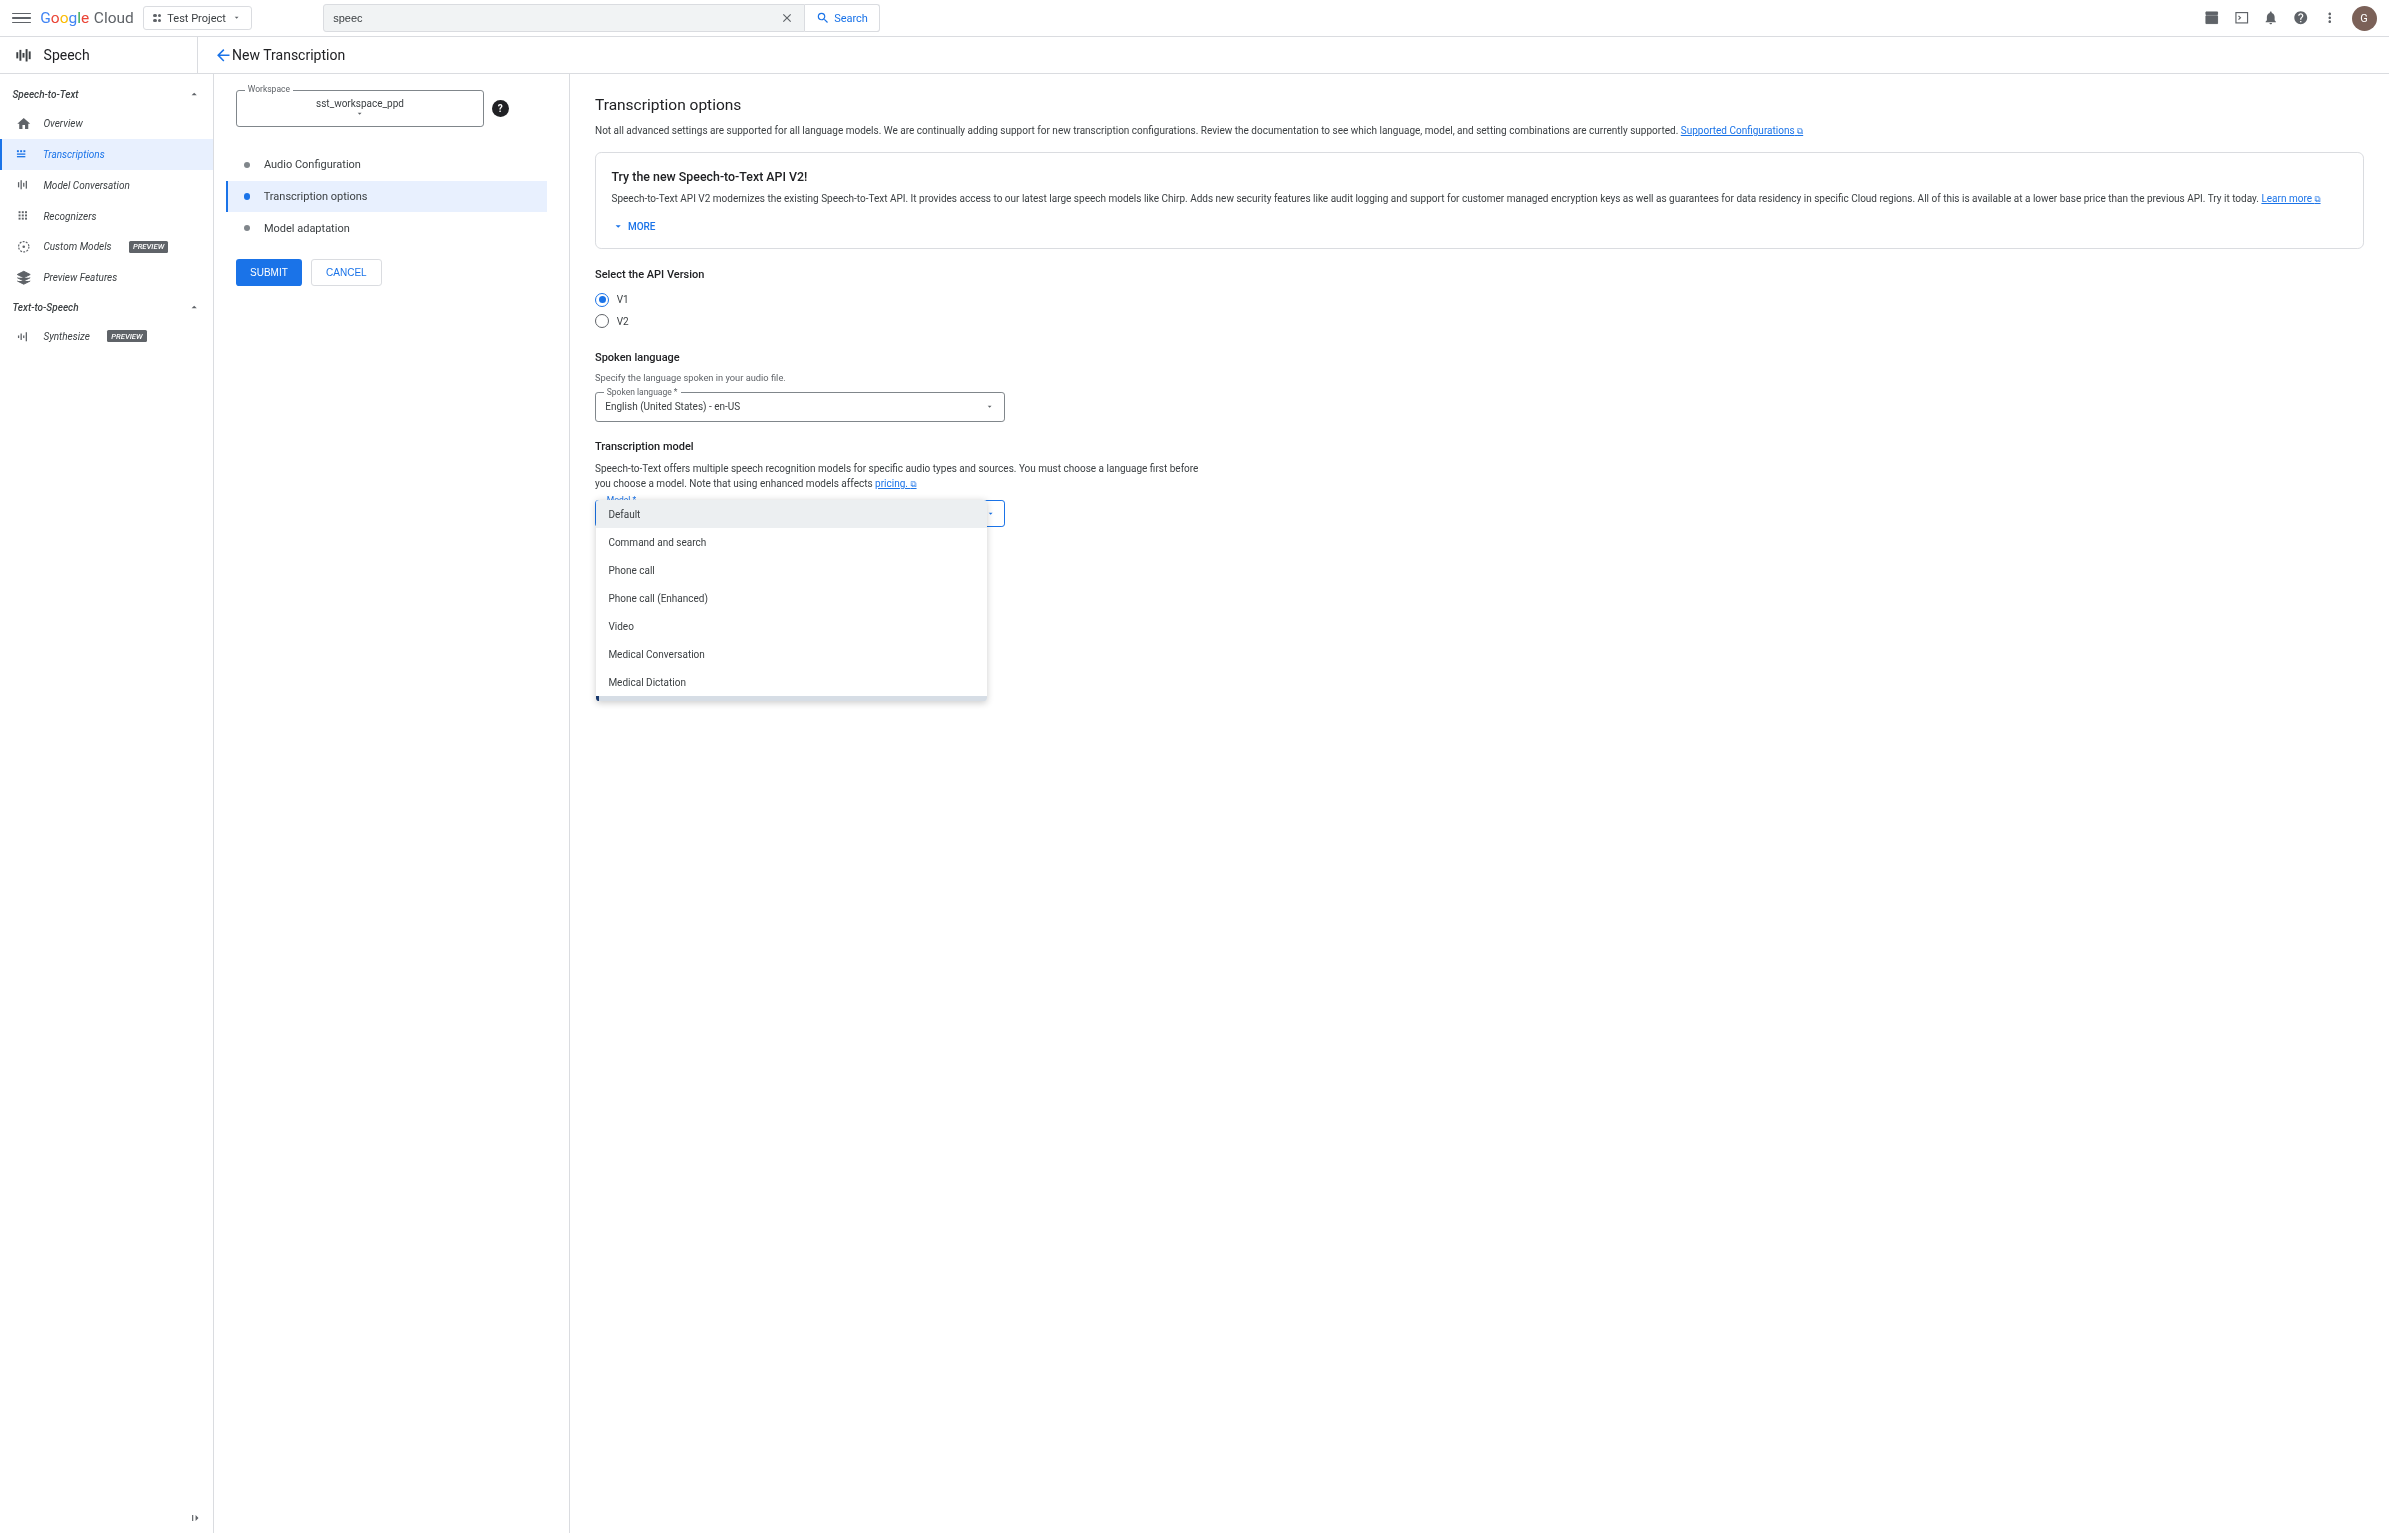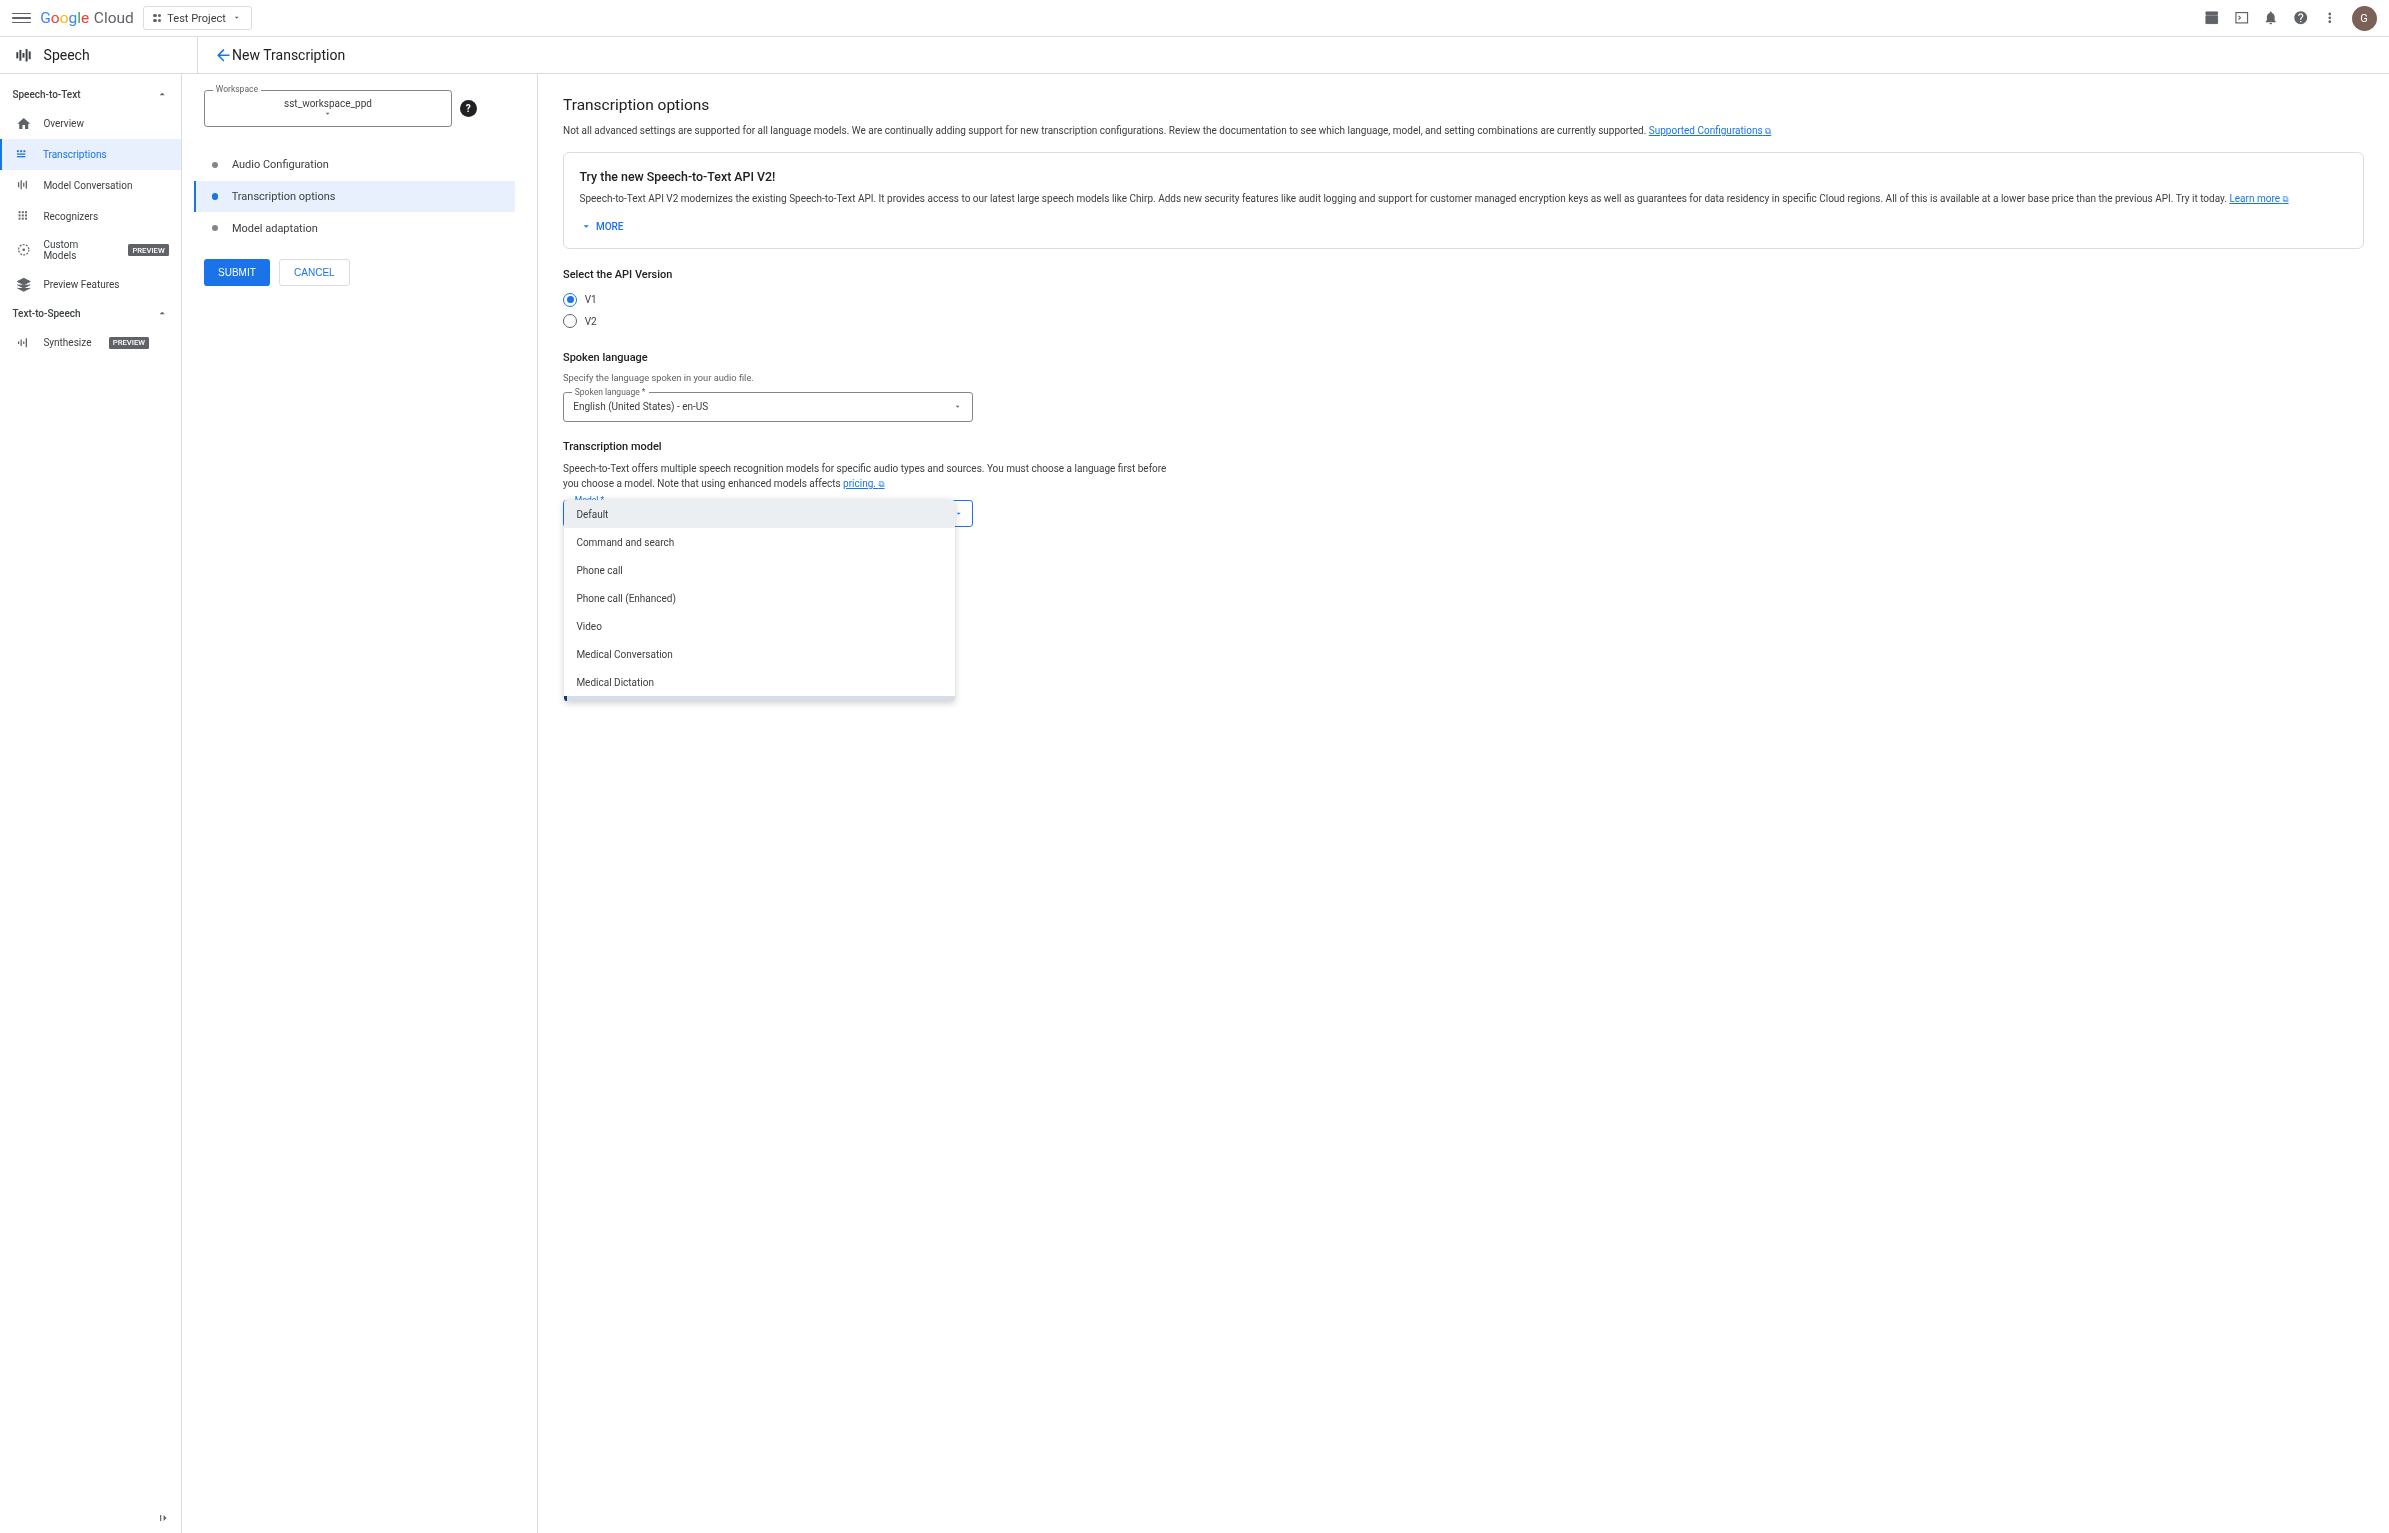--- a/index.html
+++ b/index.html
@@ -23,21 +23,21 @@
 
 .subheader { height: 37px; border-bottom: 0.8px solid #dadce0; display: flex; align-items: center; }
 .subheader-left { width: 198px; display: flex; align-items: center; gap: 11px; padding: 0 14px; border-right: 0.8px solid #dadce0; height: 100%; }
 .subheader-left .product-icon { width: 18.6px; height: 18.6px; }
 .subheader-left .product-name { font-size: 14px; color: #202124; }
 .subheader-right { display: flex; align-items: center; gap: 0; padding: 0 15.5px; }
 .back-arrow { color: #1a73e8; cursor: pointer; }
 .page-title { font-size: 14px; color: #202124; }
 
 .main-wrap { display: flex; height: calc(100vh - 74px); }
-.sidebar { width: 182px; border-right: 0.8px solid #dadce0; padding-top: 6.2px; position: relative; }
+.sidebar { width: 214px; border-right: 0.8px solid #dadce0; padding-top: 6.2px; position: relative; font-style: italic; }
 .side-group-header { padding: 7.7px 12.4px; font-size: 10px; font-weight: 500; color: #3c4043; display: flex; justify-content: space-between; align-items: center; cursor: pointer; }
 .side-item { padding: 7.7px 12.4px 7.7px 15.5px; display: flex; align-items: center; gap: 12.4px; font-size: 10px; color: #3c4043; cursor: pointer; }
 .side-item.active { background: #e8f0fe; color: #1a73e8; border-left: 2.3px solid #1a73e8; padding-left: 13px; }
 .side-item .side-icon { width: 15.5px; height: 15.5px; display: flex; align-items: center; justify-content: center; }
 .badge { background: #5f6368; color: #fff; font-size: 7.7px; padding: 1.5px 3.9px; border-radius: 1.5px; font-weight: 500; margin-left: 5px; }
 .collapse-btn { position: absolute; bottom: 7.7px; right: 11px; cursor: pointer; color: #5f6368; }
 
 .stepper-col { width: 356px; border-right: 0.8px solid #dadce0; padding: 15.5px 22px; }
 .workspace-field { border: 0.8px solid #80868b; border-radius: 3.1px; padding: 7.7px 9.3px; position: relative; display: flex; align-items: center; justify-content: space-between; width: 248px; flex-direction: column; }
 .workspace-field .wf-label { position: absolute; top: -6.2px; left: 7.7px; background: #fff; padding: 0 3.1px; font-size: 8.5px; color: #5f6368; }
@@ -96,20 +96,34 @@
         <span></span>
         <span></span>
         <span></span>
         <span></span>
       </div>
     <span>Test Project</span>
     <svg width="9.3" height="9.3" viewBox="0 0 24 24">
         <path fill="#5f6368" d="M7 10l5 5 5-5z"></path>
       </svg>
   </div>
+  <div class="search-wrap">
+    <div class="search-box">
+      <input value="speec" style="">
+      <svg width="14" height="14" viewBox="0 0 24 24">
+          <path fill="#5f6368" d="M19 6.41L17.59 5 12 10.59 6.41 5 5 6.41 10.59 12 5 17.59 6.41 19 12 13.41 17.59 19 19 17.59 13.41 12z"></path>
+        </svg>
+    </div>
+    <div class="search-btn">
+      <svg width="14" height="14" viewBox="0 0 24 24">
+          <path fill="#1a73e8" d="M15.5 14h-.79l-.28-.27A6.471 6.471 0 0016 9.5 6.5 6.5 0 109.5 16c1.61 0 3.09-.59 4.23-1.57l.27.28v.79l5 4.99L20.49 19l-4.99-5zm-6 0C7.01 14 5 11.99 5 9.5S7.01 5 9.5 5 14 7.01 14 9.5 11.99 14 9.5 14z"></path>
+        </svg>
+      <span>Search</span>
+    </div>
+  </div>
   <div class="top-icons">
     <svg class="ic" viewBox="0 0 24 24">
         <path fill="#5f6368" d="M3 3h18v4H3zM3 9h18v12H3zm3 3l3 3-3 3m5 0h4" stroke="#5f6368" stroke-width="1.5"></path>
       </svg>
     <svg class="ic" viewBox="0 0 24 24">
         <rect x="3" y="4" width="18" height="16" stroke="#5f6368" stroke-width="1.8" fill="none"></rect>
         <path d="M7 9l3 3-3 3" stroke="#5f6368" stroke-width="1.8" fill="none"></path>
       </svg>
     <svg class="ic" viewBox="0 0 24 24">
         <path fill="#5f6368" d="M12 22c1.1 0 2-.9 2-2h-4c0 1.1.9 2 2 2zm6-6v-5c0-3.07-1.63-5.64-4.5-6.32V4c0-.83-.67-1.5-1.5-1.5s-1.5.67-1.5 1.5v.68C7.64 5.36 6 7.92 6 11v5l-2 2v1h16v-1l-2-2z"></path>

